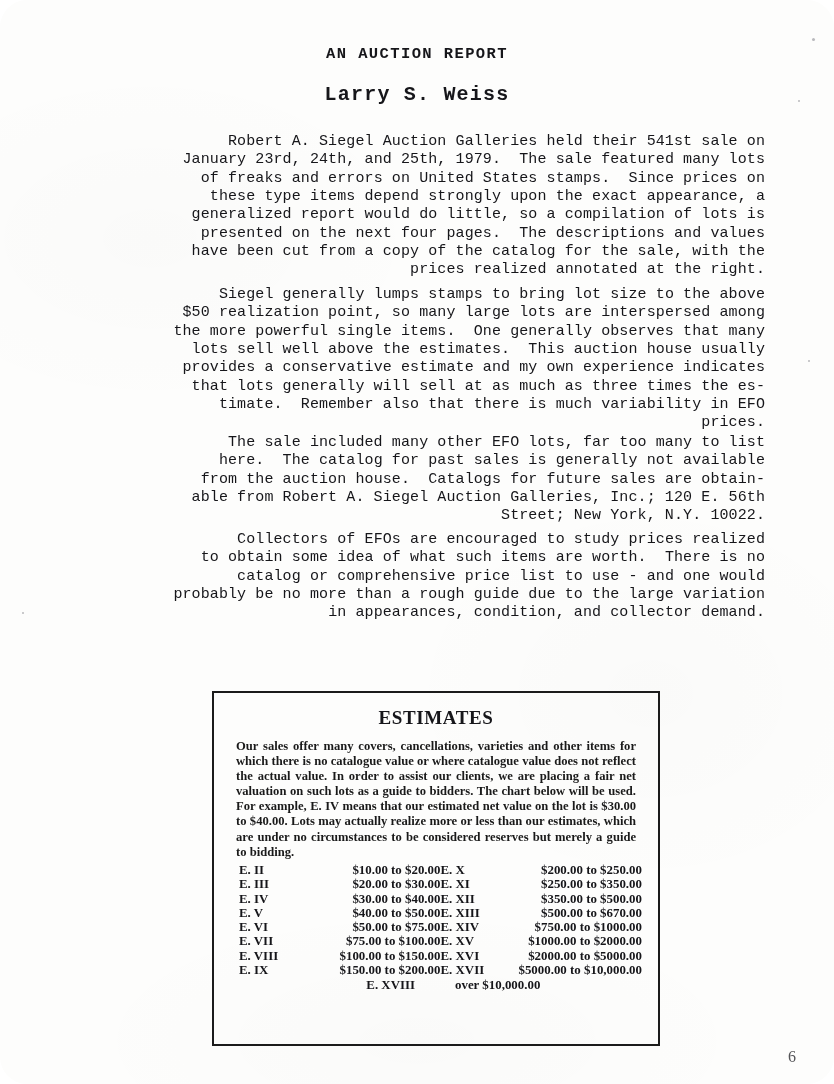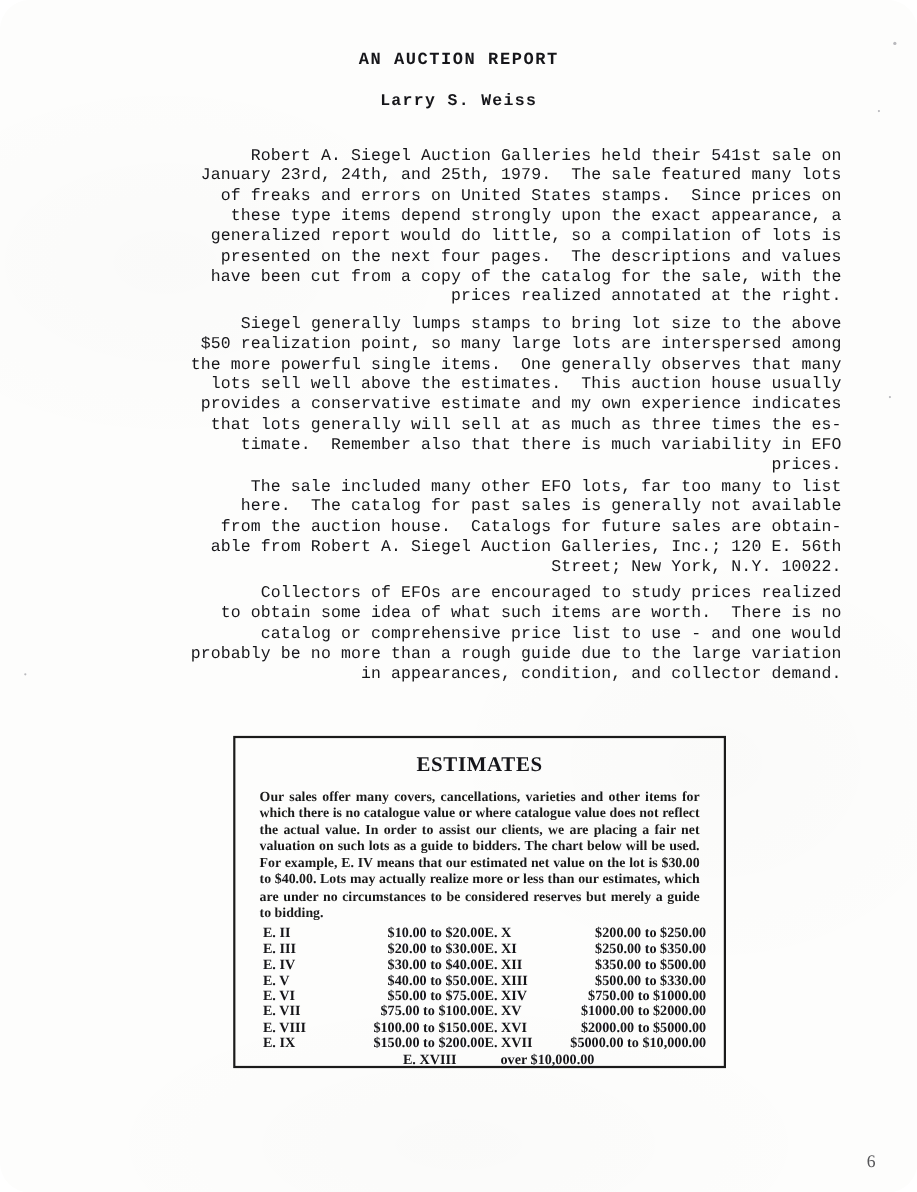--- a/index.html
+++ b/index.html
@@ -39,21 +39,21 @@
     font-size: 15.5px;
     font-weight: bold;
     letter-spacing: 1.4px;
   }
   .doc-author {
     position: absolute;
     left: 0;
     right: 0;
     top: 83px;
     text-align: center;
-    font-size: 15px;
+    font-size: 20px;
     font-weight: bold;
     letter-spacing: 1.2px;
   }
   .body-block {
     position: absolute;
     left: 105px;
     width: 660px;
     font-size: 15px;
     line-height: 18.35px;
     letter-spacing: 0.1px;
@@ -63,23 +63,23 @@
   }
   #para-0 { top: 133px; }
   #para-1 { top: 286px; }
   #para-2 { top: 434px; }
   #para-3 { top: 531px; }
 
   
   .estimates-box {
     position: absolute;
     left: 212px;
-    top: 669px;
+    top: 691px;
     width: 448px;
-    height: 302px;
+    height: 355px;
     border: 2px solid #1b1b1b;
     background: transparent;
     box-sizing: border-box;
     font-family: "Liberation Serif", "DejaVu Serif", serif;
   }
   .estimates-title {
     margin-top: 14px;
     text-align: center;
     font-size: 19px;
     font-weight: bold;
@@ -250,21 +250,21 @@
             <div class="est-row">
               <span class="est-label">E. XI</span>
               <span class="est-range">$250.00 to $350.00</span>
             </div>
             <div class="est-row">
               <span class="est-label">E. XII</span>
               <span class="est-range">$350.00 to $500.00</span>
             </div>
             <div class="est-row">
               <span class="est-label">E. XIII</span>
-              <span class="est-range">$500.00 to $330.00</span>
+              <span class="est-range">$500.00 to $670.00</span>
             </div>
             <div class="est-row">
               <span class="est-label">E. XIV</span>
               <span class="est-range">$750.00 to $1000.00</span>
             </div>
             <div class="est-row">
               <span class="est-label">E. XV</span>
               <span class="est-range">$1000.00 to $2000.00</span>
             </div>
             <div class="est-row">

